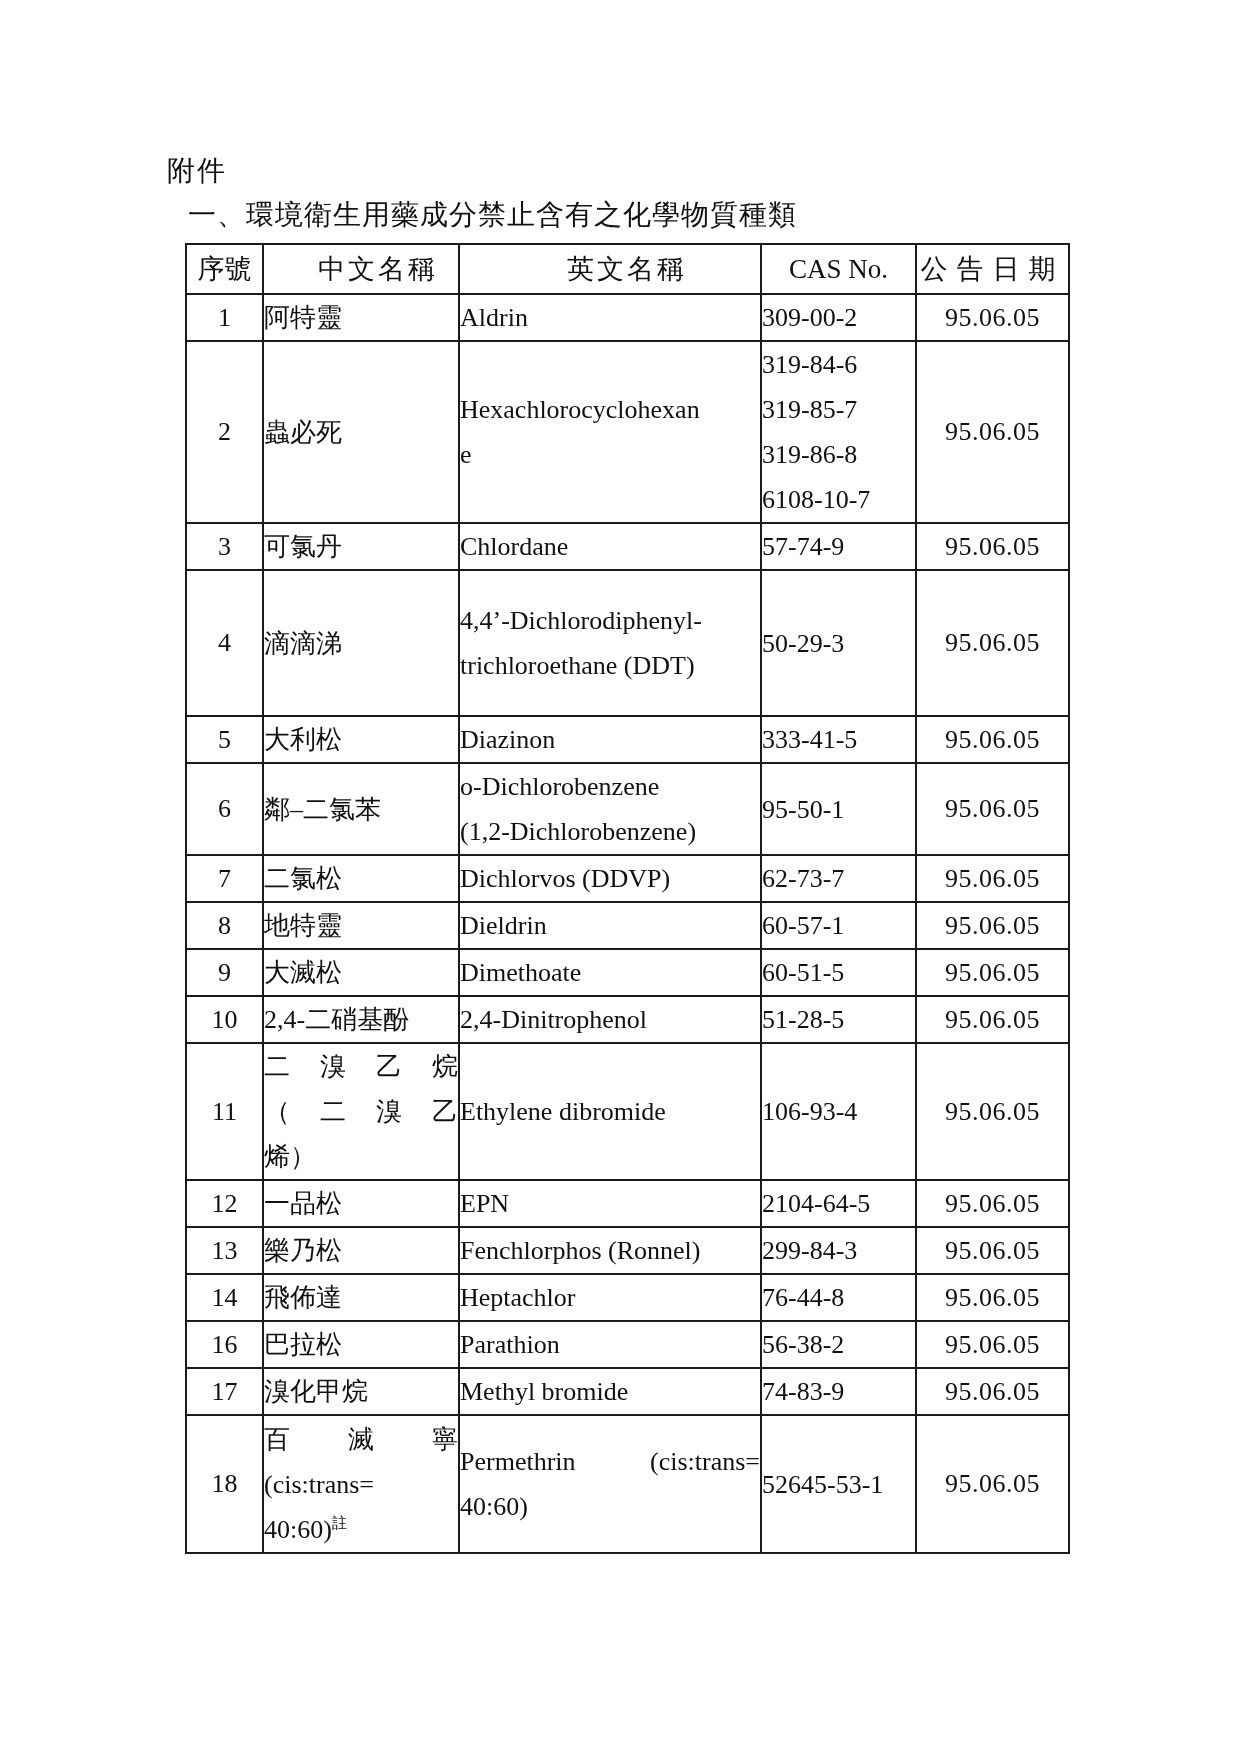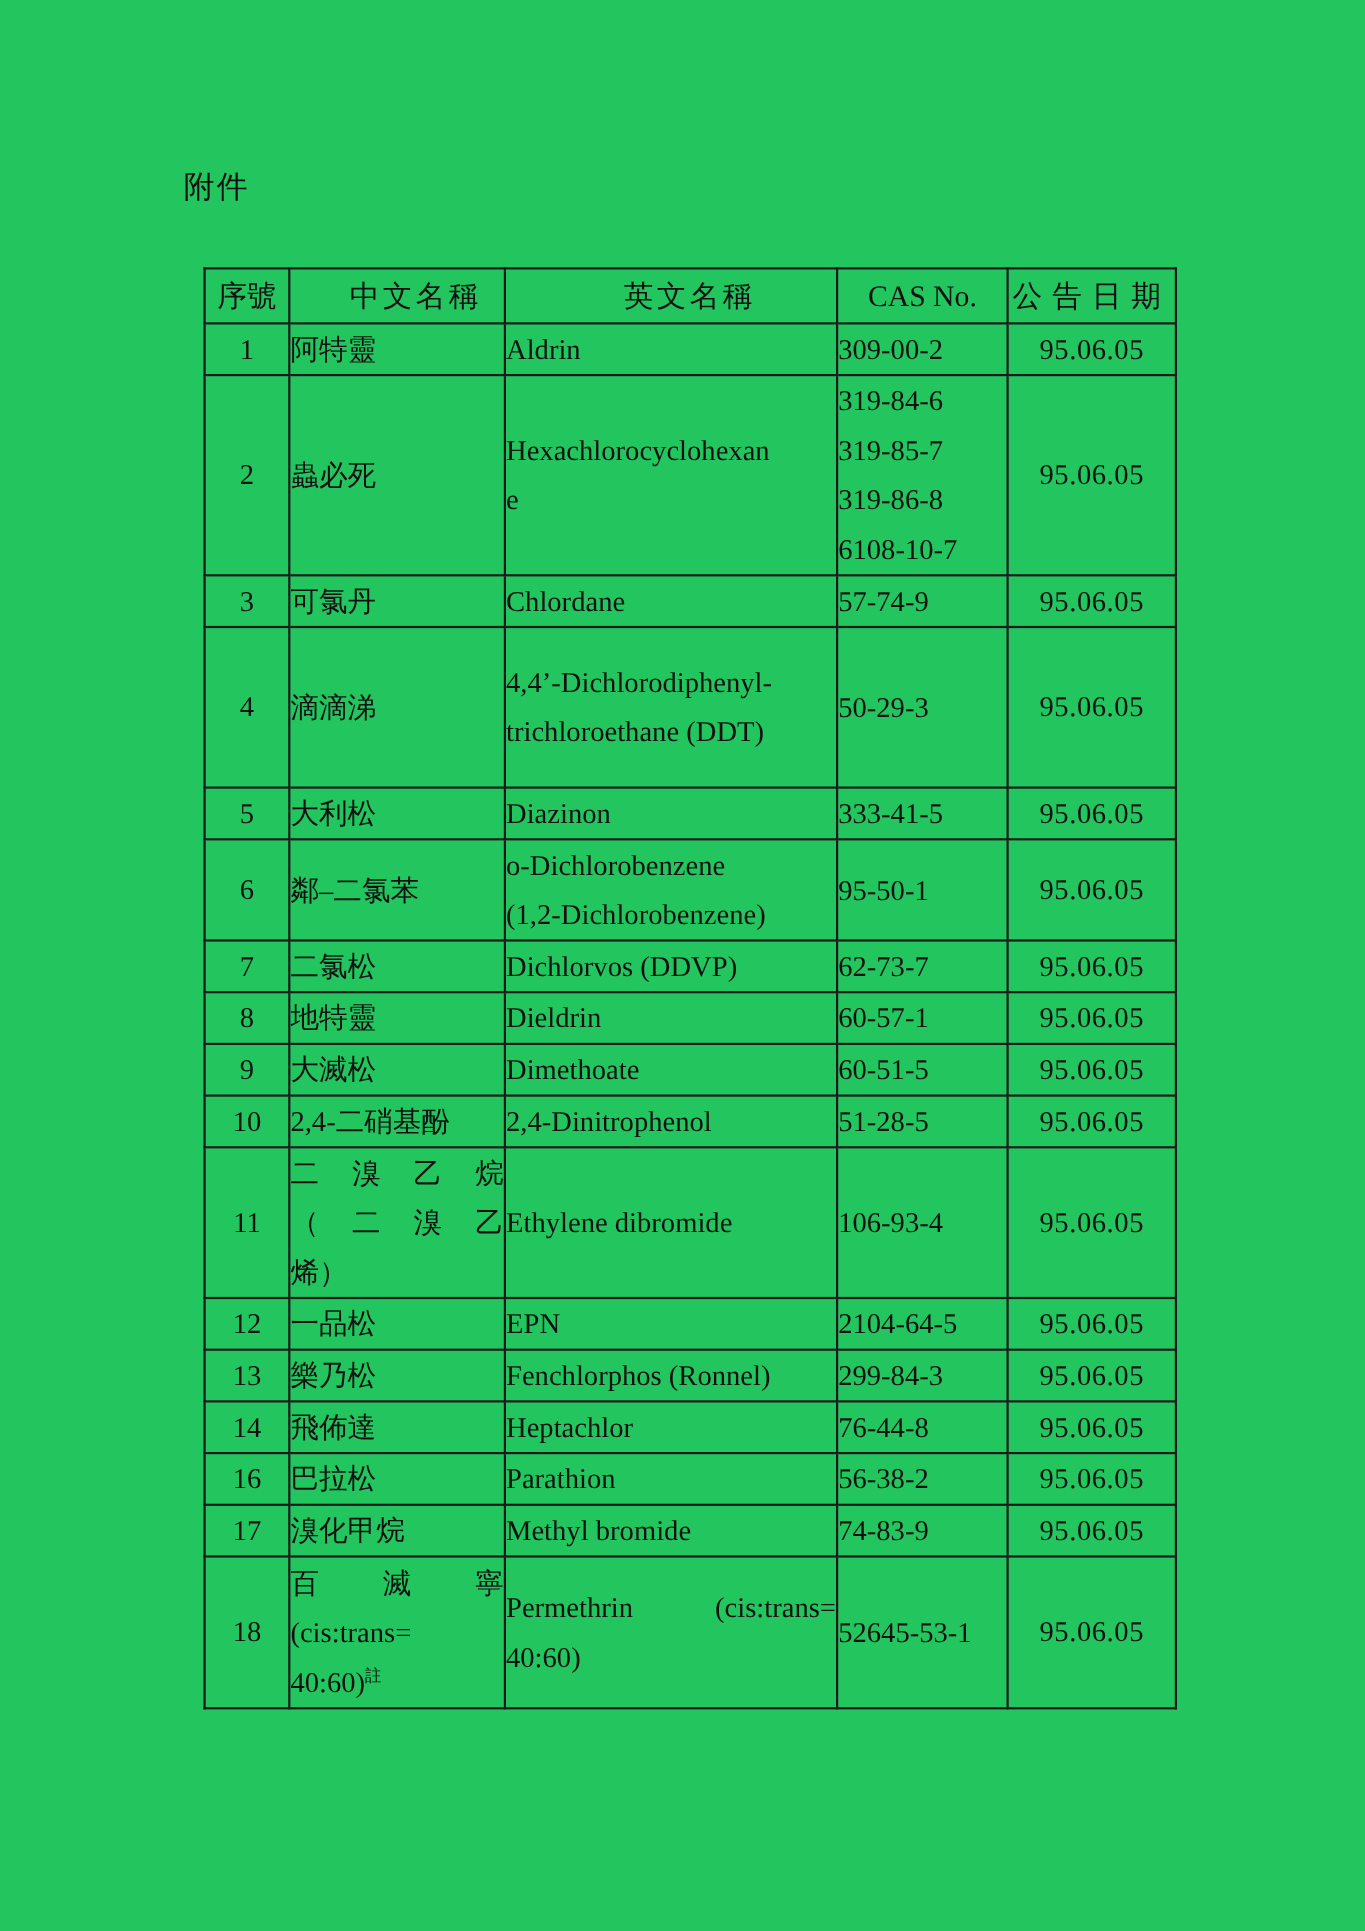--- a/index.html
+++ b/index.html
@@ -1,21 +1,21 @@
 <!DOCTYPE html>
 <html><head>
 <meta charset="utf-8">
 <style>
   html, body { margin: 0; padding: 0; background: #888; }
   .page {
     position: relative;
     width: 1241px;
     height: 1755px;
     margin: 0 auto;
-    background: #22c55e;
+    background: #ffffff;
     font-family: "Liberation Serif", "DejaVu Serif", serif;
     color: #111111;
     overflow: hidden;
   }
   .attachment-label {
     position: absolute;
     left: 167px;
     top: 155px;
     font-size: 28px;
     line-height: 32px;
@@ -70,20 +70,21 @@
     vertical-align: super;
     line-height: 0;
     letter-spacing: 0;
   }
 </style>
 </head>
 <body>
 
 <div class="page">
   <div class="attachment-label">附件</div>
+  <div class="section-title">一、環境衛生用藥成分禁止含有之化學物質種類</div>
 
   <table class="subst">
     <colgroup>
       <col class="c1">
         <col class="c2">
         <col class="c3">
         <col class="c4">
         <col class="c5">
     </colgroup>
     <thead>

